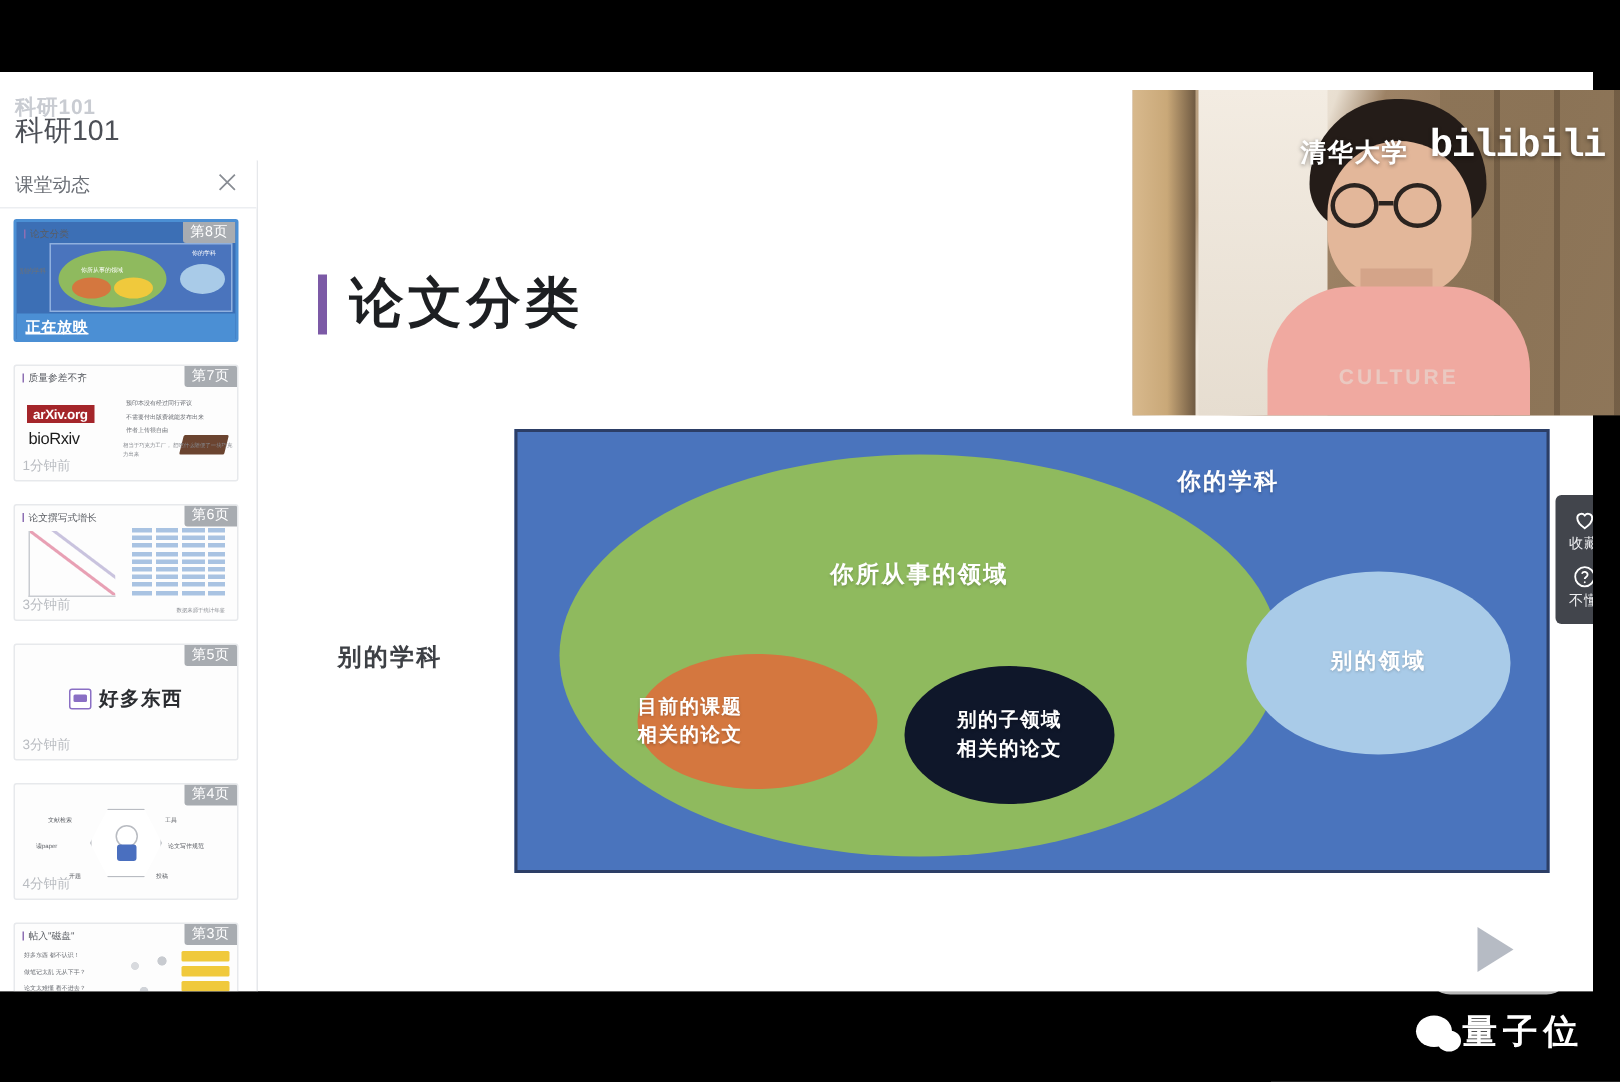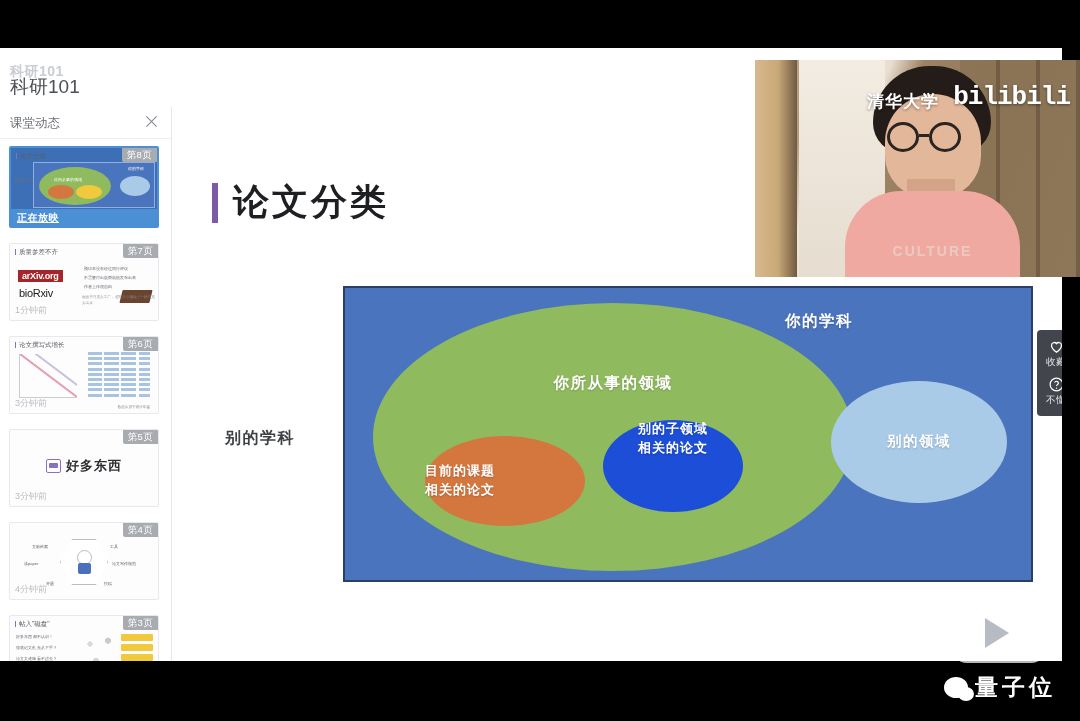--- a/index.html
+++ b/index.html
@@ -282,24 +282,24 @@
     color: #fff; font-size: 15.5px; font-weight: 700; letter-spacing: 1.5px;
     text-shadow: 0 1px 2px rgba(0,0,0,.18);
   }
   .e-orange {
     position: absolute; left: 80px; top: 148px;
     width: 160px; height: 90px;
     background: #d4773f; border-radius: 50%;
     display: flex; align-items: center; 
   }
   .e-yellow {
-    position: absolute; left: 258px; top: 132px;
+    position: absolute; left: 258px; top: 156px;
     width: 140px; height: 92px;
-    background: #1d4ed8; border-radius: 50%;
-    display: flex; align-items: flex-start; justify-content: center;
+    background: #0f172a; border-radius: 50%;
+    display: flex; align-items: center; justify-content: center;
   }
   .e-blue {
     position: absolute; left: 486px; top: 93px;
     width: 176px; height: 122px;
     background: #a9cbe8; border-radius: 50%;
     display: flex; align-items: center; justify-content: center;
   }
   .e-text {
     color: #fff; font-size: 13px; font-weight: 700;
     line-height: 1.45; text-align: center; letter-spacing: 1px;

